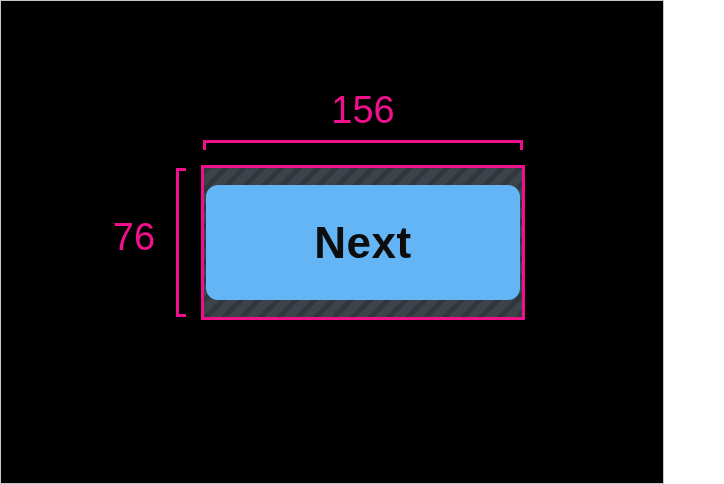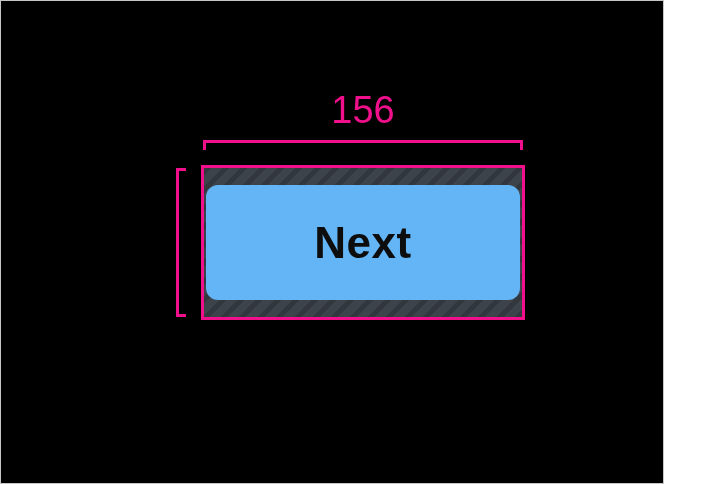--- a/index.html
+++ b/index.html
@@ -84,20 +84,21 @@
 </style>
 </head>
 <body>
 
 <div class="screenshot">
 
   <div class="dim-label width">156</div>
 
   <div class="bracket horizontal"></div>
 
+  <div class="dim-label height">76</div>
 
   <div class="bracket vertical"></div>
 
   <div class="measured-box">
     <button class="next-btn">Next</button>
   </div>
 
 </div>
 
 </body></html>

